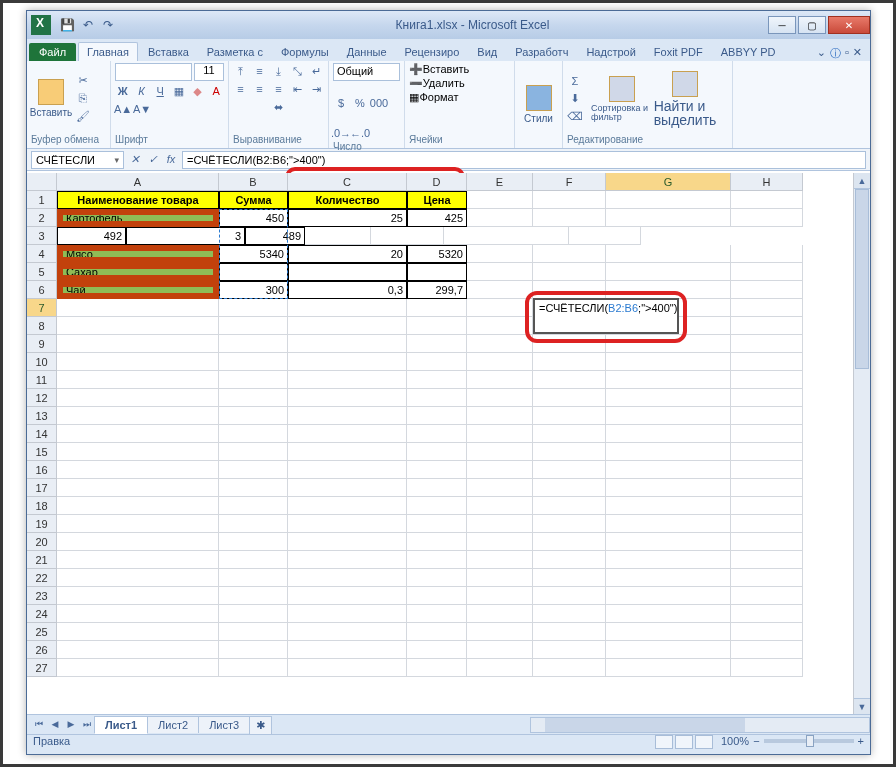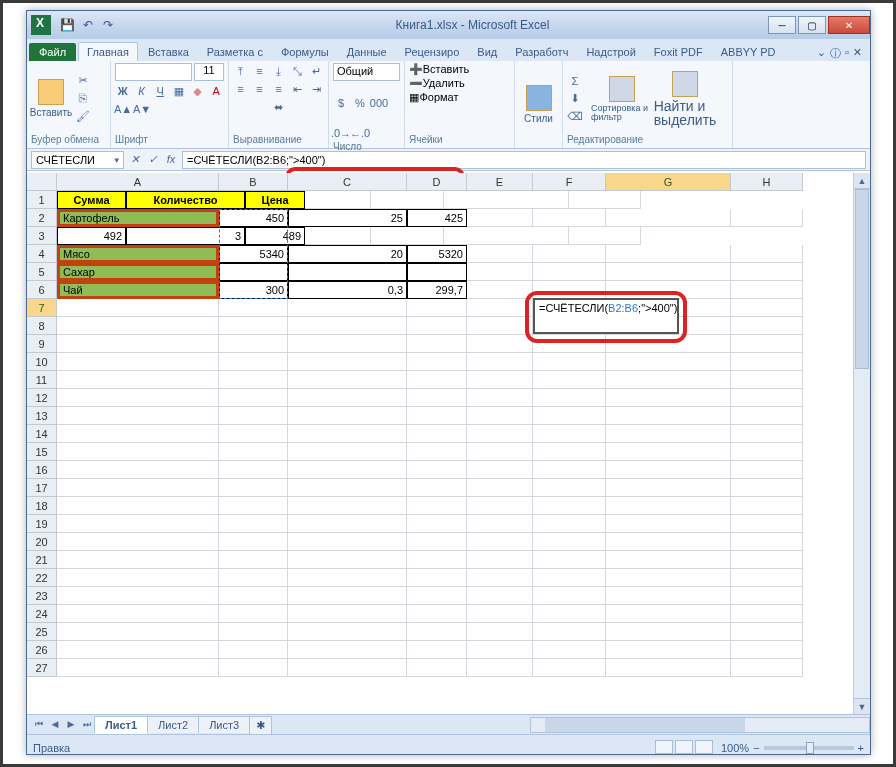--- a/index.html
+++ b/index.html
@@ -47,41 +47,41 @@
 .colhdr-row { display: flex; height: 18px; }
 .cornercell { width: 30px; height: 18px; background: #e9eef5; border-right: 1px solid #c4c9d1; border-bottom: 1px solid #c4c9d1; }
 .colhdr { height: 18px; background: #e9eef5; border-right: 1px solid #c4c9d1; border-bottom: 1px solid #c4c9d1; text-align: center; font-size: 11px; color: #333; display: flex; align-items: center; justify-content: center; }
 .colhdr.sel { background: #f8d78a; color: #2a5a2a; }
 .grid-body { position: relative; }
 .grid-row { display: flex; height: 18px; }
 .rownum { width: 30px; background: #e9eef5; border-right: 1px solid #c4c9d1; border-bottom: 1px solid #c4c9d1; font-size: 11px; color: #333; display: flex; align-items: center; justify-content: center; }
 .rownum.sel { background: #f8d78a; color: #2a5a2a; }
 .cell { border-right: 1px solid #d4d8de; border-bottom: 1px solid #d4d8de; font-size: 11px; padding: 1px 3px; display: flex; align-items: center; overflow: hidden; white-space: nowrap; }
 .cell.hdr { background: #ffff00; font-weight: bold; justify-content: center; border: 1px solid #000; }
-.cell.name { background: #8fbc56; border: 3px solid #c2410c; }
+.cell.name { background: #8fbc56; border: 6px solid #c2410c; }
 .cell.data { background: #fff; border: 1px solid #000; justify-content: flex-end; }
 
 .w-A { width: 162px; } .w-B { width: 69px; } .w-C { width: 119px; } .w-D { width: 60px; }
 .w-E { width: 66px; } .w-F { width: 73px; } .w-G { width: 125px; } .w-H { width: 72px; }
 
 .marquee { position: absolute; border: 1.5px dashed #2a7ad0; pointer-events: none; }
 .edit-cell { position: absolute; background: #fff; border: 2px solid #555; font-size: 11px; padding: 2px 4px; z-index: 5; }
 .edit-cell .fn { color: #000; }
 .edit-cell .rng { color: #2a7ad0; }
 .edit-highlight { position: absolute; border: 4px solid #d22; border-radius: 12px; pointer-events: none; z-index: 6; }
 
 .sheet-tabs { position: absolute; left: 0; right: 0; bottom: 20px; height: 20px; background: #dbe7f5; display: flex; align-items: center; font-size: 11px; border-top: 1px solid #b0c4de; }
 .sheet-tabs .navbtns { display: flex; margin-left: 4px; }
 .sheet-tabs .navbtns span { width: 16px; text-align: center; color: #4a6a9a; font-size: 9px; }
 .sheet-tabs .stab { padding: 2px 10px; background: #edf2f9; border: 1px solid #b0c4de; border-bottom: none; margin-left: -1px; color: #3a5a8a; }
 .sheet-tabs .stab.active { background: #fff; font-weight: bold; border-bottom: 1px solid #fff; }
 .sheet-tabs .hscroll { margin-left: auto; width: 340px; height: 16px; background: #e4ebf4; border: 1px solid #b0c4de; position: relative; }
 .sheet-tabs .hscroll .thumb { position: absolute; left: 14px; width: 200px; top: 0; bottom: 0; background: #c9d6e8; }
 
-.statusbar { position: absolute; left: 0; right: 0; bottom: 0; height: 20px; background: #dbe7f5; display: flex; align-items: flex-end; font-size: 11px; color: #3a5a8a; padding: 0 6px; border-top: 1px solid #b0c4de; }
+.statusbar { position: absolute; left: 0; right: 0; bottom: 0; height: 20px; background: #dbe7f5; display: flex; align-items: flex-start; font-size: 11px; color: #3a5a8a; padding: 0 6px; border-top: 1px solid #b0c4de; }
 .statusbar .views { margin-left: auto; display: flex; gap: 2px; align-items: center; }
 .statusbar .vbtn { width: 18px; height: 14px; border: 1px solid #a8bdd8; background: #f0f5fb; }
 .statusbar .zoom { margin-left: 8px; display: flex; align-items: center; gap: 4px; }
 .statusbar .slider { width: 90px; height: 4px; background: #b8c9de; position: relative; }
 .statusbar .slider .sthumb { position: absolute; left: 42px; top: -4px; width: 8px; height: 12px; background: #e8eef6; border: 1px solid #8aa3c2; }
 
 .vscroll { position: absolute; right: 0; top: 162px; bottom: 40px; width: 17px; background: #e4ebf4; border-left: 1px solid #c4c9d1; }
 .vscroll .vthumb { position: absolute; top: 16px; left: 1px; right: 1px; height: 180px; background: #c9d6e8; border: 1px solid #a8bdd8; }
 .vscroll .arrow-up, .vscroll .arrow-down { position: absolute; left: 0; right: 0; height: 16px; background: #dce5f0; display: flex; align-items: center; justify-content: center; font-size: 9px; color: #4a6a9a; }
 .vscroll .arrow-up { top: 0; border-bottom: 1px solid #b0c4de; }
@@ -263,20 +263,21 @@
       <div class="colhdr w-C">C</div>
       <div class="colhdr w-D">D</div>
       <div class="colhdr w-E">E</div>
       <div class="colhdr w-F">F</div>
       <div class="colhdr sel w-G">G</div>
       <div class="colhdr w-H">H</div>
     </div>
     <div class="grid-body" id="grid-body">
         <div class="grid-row">
           <div class="rownum">1</div>
+          <div class="cell w-A hdr">Наименование товара</div>
           <div class="cell w-B hdr">Сумма</div>
           <div class="cell w-C hdr">Количество</div>
           <div class="cell w-D hdr">Цена</div>
           <div class="cell w-E"></div>
           <div class="cell w-F"></div>
           <div class="cell w-G"></div>
           <div class="cell w-H"></div>
         </div>
         <div class="grid-row">
           <div class="rownum">2</div>

